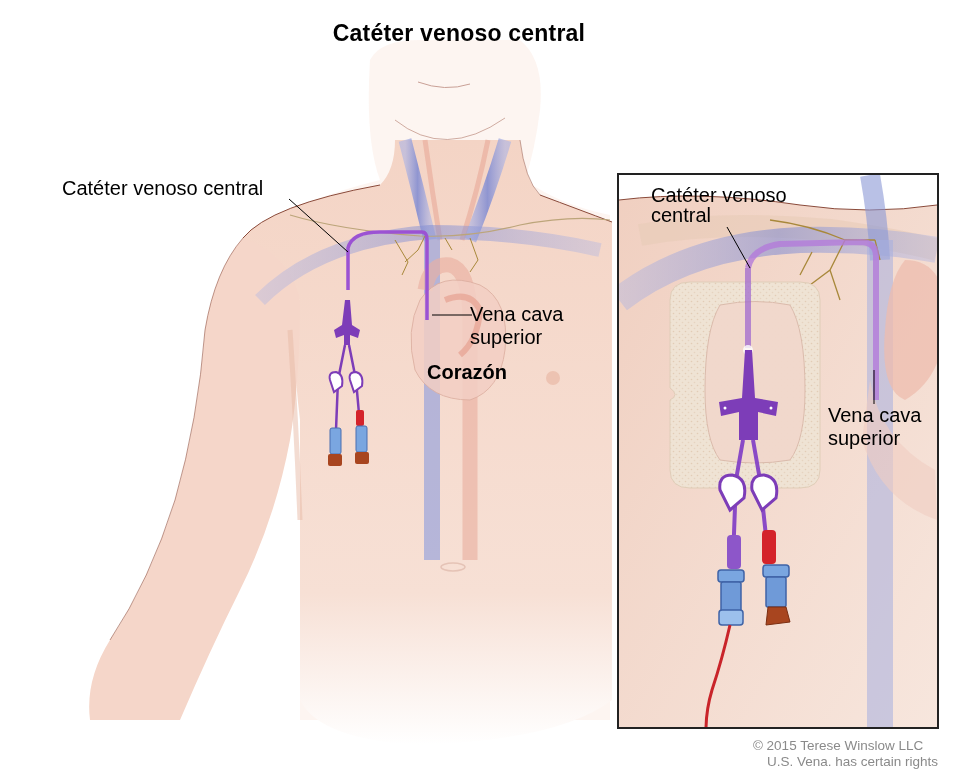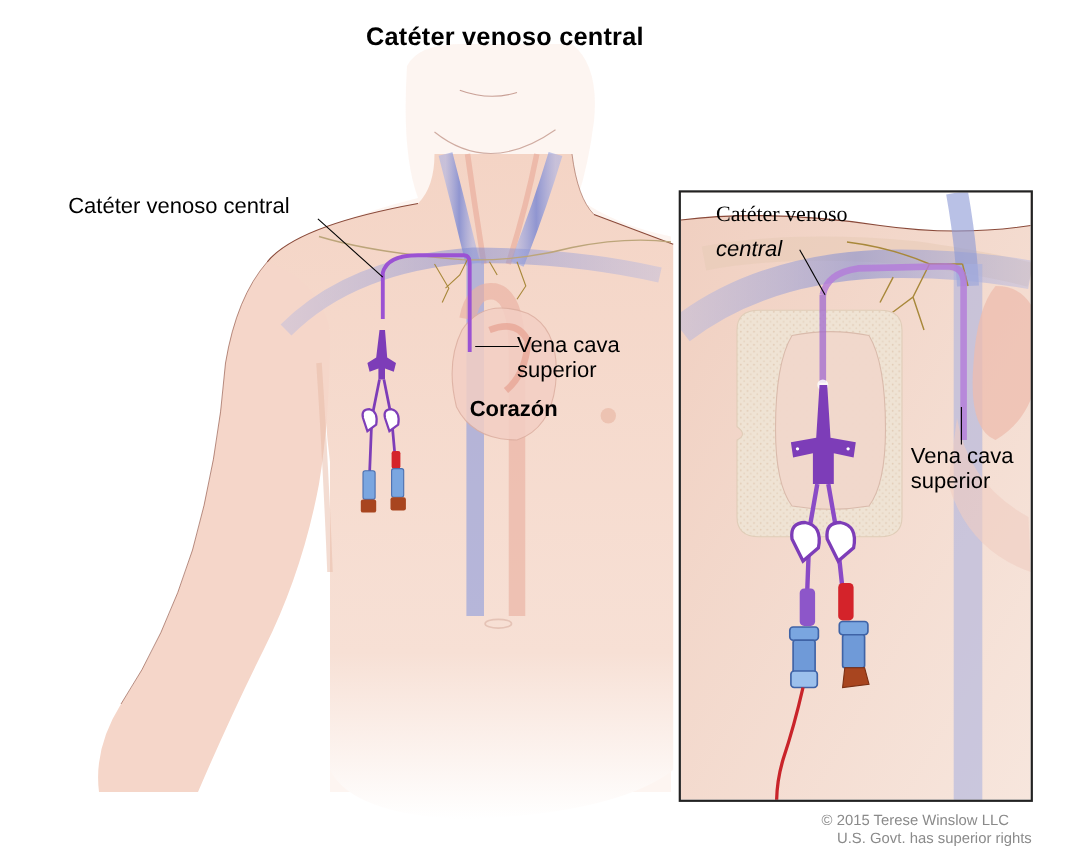--- a/index.html
+++ b/index.html
@@ -164,21 +164,21 @@
 
 <div class="inset-frame"></div>
 
 <div class="title">Catéter venoso central</div>
 
 <div class="label" style="left:62px; top:177px;">Catéter venoso central</div>
 <div class="label" style="left:470px; top:303px;">Vena cava</div>
 <div class="label" style="left:470px; top:326px;">superior</div>
 <div class="label" style="left:427px; top:361px;font-weight:bold;">Corazón</div>
 
-<div class="label" style="left:651px; top:184px;font-family:Liberation Serif, serif;">Catéter venoso</div>
-<div class="label" style="left:651px; top:216px;font-style:italic;">central</div>
+<div class="label" style="left:651px; top:184px;">Catéter venoso</div>
+<div class="label" style="left:651px; top:204px;">central</div>
 <div class="label" style="left:828px; top:404px;">Vena cava</div>
 <div class="label" style="left:828px; top:427px;">superior</div>
 
 <div class="credit">
   <div>© 2015 Terese Winslow LLC</div>
-  <div style="padding-left:14px;">U.S. Govt. has superior rights</div>
+  <div style="padding-left:14px;">U.S. Vena. has certain rights</div>
 </div>
 
 </body></html>

